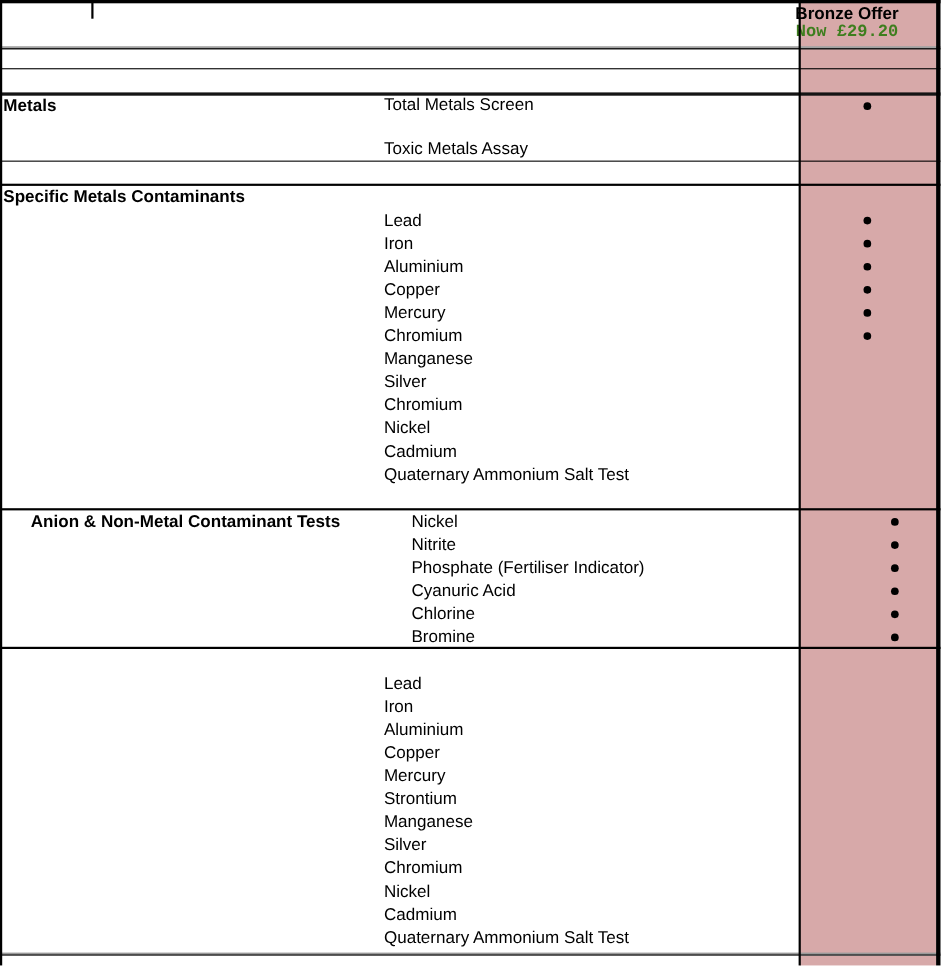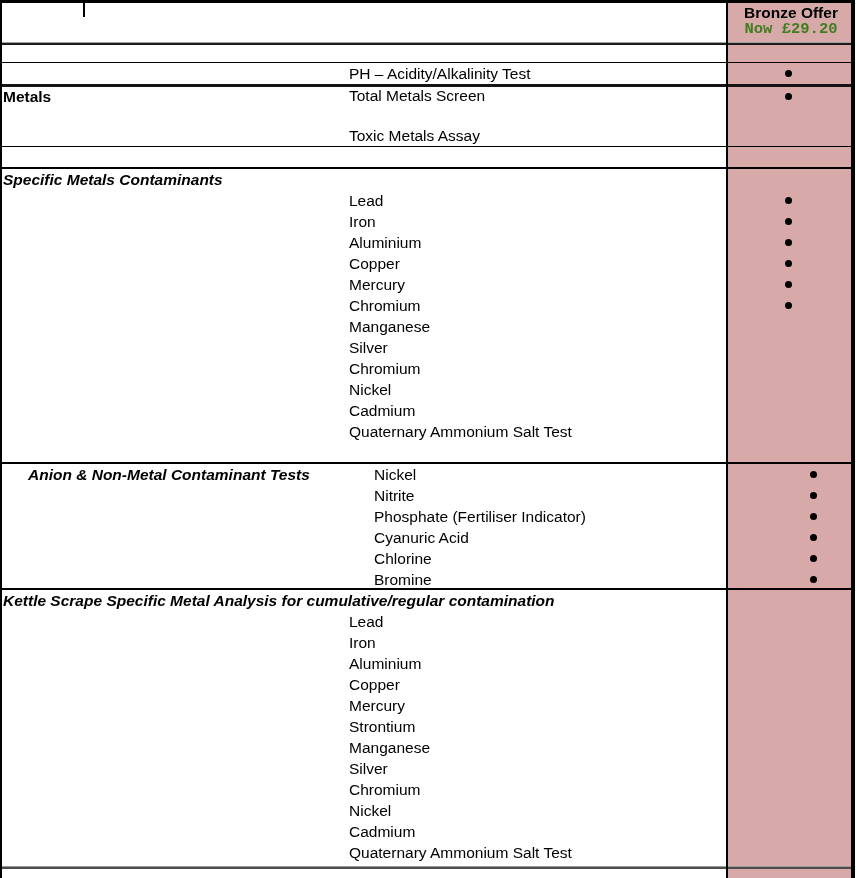--- a/index.html
+++ b/index.html
@@ -6,37 +6,37 @@
   .sheet {
     position:relative; width:857px; height:878px; background:#ffffff;
     font-family:"Liberation Sans", sans-serif; font-size:15.5px; color:#000;
     overflow:hidden;
   }
   
   .pinkcol { position:absolute; left:727px; top:0; width:124px; height:878px; background:#d7a9a9; }
 
   
   .offer-title, .offer-price {
-    position:absolute; left:729px; width:124px; text-align:center;
+    position:absolute; left:708px; width:124px; text-align:center;
     font-weight:700; line-height:17px; white-space:nowrap;
   }
   .offer-title { top:4px; }
   .offer-price { top:21px; color:#3e7e1e;font-family:Liberation Mono, monospace; }
 
   
   .band { position:absolute; left:0; width:857px; }
   #band-ph       { top:63px;  height:21px; }
   #band-metals   { top:86px;  height:60px; }
   #band-specific { top:169px; height:293px; }
   #band-anion    { top:464px; height:125px;margin-left:25px; }
   #band-kettle   { top:590px; height:276px; }
 
   .sec-label { position:absolute; left:3px; top:0; height:21px; line-height:21px; white-space:nowrap; }
   .lbl-bold { font-weight:700; }
-  .lbl-bi   { font-weight:700; font-style:italic; }
+  .lbl-bi   { font-weight:700; }
 
   .rows { position:absolute; left:0; right:0; top:0; }
   .rows.offset { top:21px; }
   .row { position:relative; height:21px; line-height:21px; }
   #band-metals .row { height:20px; line-height:20px;padding-left:28px; }
   .row .test { position:absolute; left:349px; white-space:nowrap; }
   .row .dot  {
     position:absolute; left:785px; top:50%; margin-top:-3.5px;
     width:7px; height:7px; border-radius:50%; background:#000;
   }
@@ -62,28 +62,20 @@
 </head>
 <body>
 
 <div class="sheet">
 
   <div class="pinkcol" style="background: rgb(215, 169, 169);"></div>
 
   <div class="offer-title">Bronze Offer</div>
   <div class="offer-price" style="color: rgb(62, 126, 30);">Now £29.20</div>
 
-  <div class="band" id="band-ph">
-    <div class="rows">
-        <div class="row">
-          <span class="test">PH – Acidity/Alkalinity Test</span>
-          <span class="dot" style="background: rgb(0, 0, 0);"></span>
-        </div>
-      </div>
-  </div>
 
   <div class="band" id="band-metals">
     <div class="sec-label lbl-bold">Metals</div>
     <div class="rows">
         <div class="row">
           <span class="test">Total Metals Screen</span>
           <span class="dot" style="background: rgb(0, 0, 0);"></span>
         </div>
         <div class="row">
           <span class="test"></span>
@@ -166,21 +158,20 @@
           <span class="dot" style="background: rgb(0, 0, 0);"></span>
         </div>
         <div class="row">
           <span class="test">Bromine</span>
           <span class="dot" style="background: rgb(0, 0, 0);"></span>
         </div>
       </div>
   </div>
 
   <div class="band" id="band-kettle">
-    <div class="sec-label lbl-bi">Kettle Scrape Specific Metal Analysis for cumulative/regular contamination</div>
     <div class="rows offset">
         <div class="row">
           <span class="test">Lead</span>
         </div>
         <div class="row">
           <span class="test">Iron</span>
         </div>
         <div class="row">
           <span class="test">Aluminium</span>
         </div>

